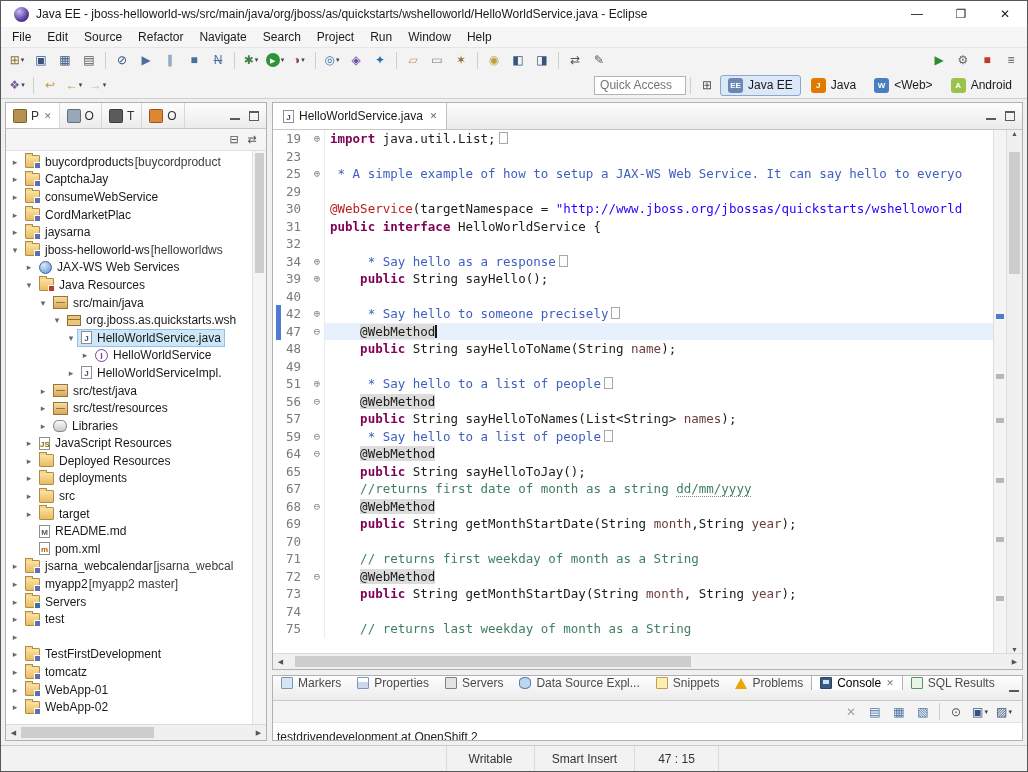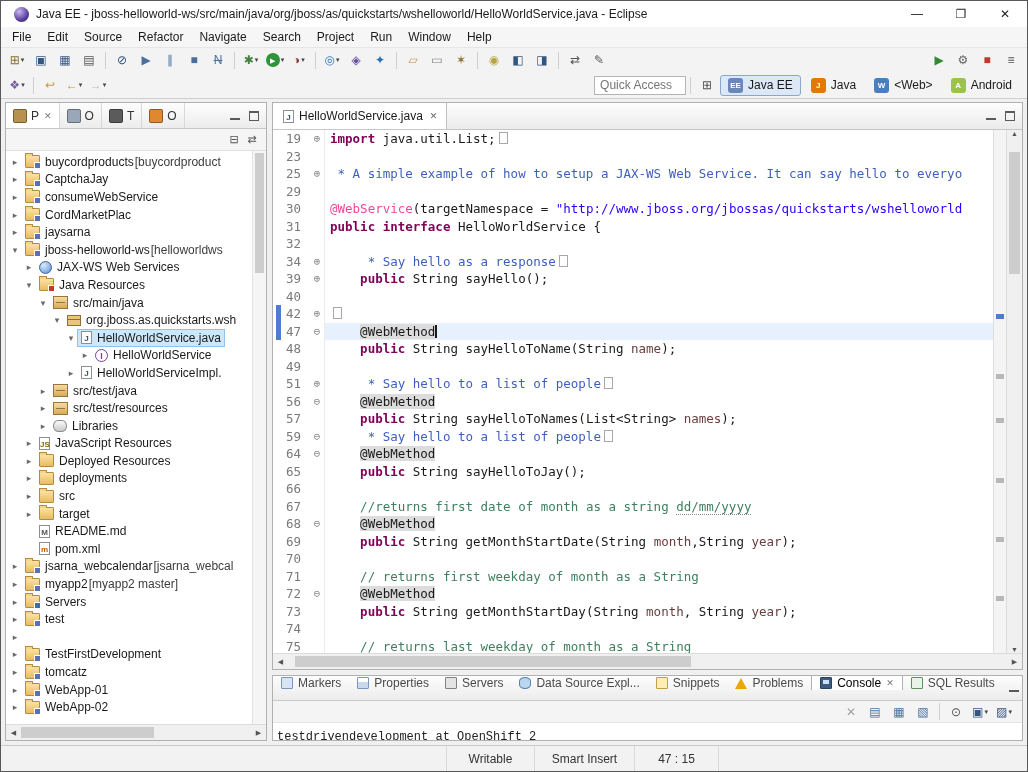--- a/index.html
+++ b/index.html
@@ -101,21 +101,21 @@
   .codewrap{flex:1;overflow:hidden;font-family:"DejaVu Sans Mono",monospace;font-size:12.5px;line-height:17.5px;min-width:0}
   .crow{height:17.5px;display:flex;white-space:pre}
   .cann{width:11px;flex:none;position:relative}
   .cann.ri::after{content:"";position:absolute;left:3px;top:0;bottom:0;width:5px;background:#4f7cd0}
   .cnum{width:24px;flex:none;color:#7a7a7a;padding-left:2px}
   .cfold{width:14px;flex:none;color:#8a8a8a;font-size:11px;text-align:center;border-right:1px solid #ececec}
   .ctext{flex:1;padding-left:5px;overflow:hidden;min-width:0}
   .crow.cur .ctext{background:#e7f1fd}
   .sg-k{color:#7f0055;font-weight:bold}
   .sg-s{color:#2a00ff}
-  .sg-a{color:#ec4899}
+  .sg-a{color:#b91c1c}
   .sg-d{color:#3f5fbf}
   .sg-c{color:#3f7f5f}
   .sg-cu{color:#3f7f5f;border-bottom:1px dotted #8a8a8a}
   .sg-pr{color:#6a3e3e}
   .sg-o{background:#dcdcdc}
   .bx{display:inline-block;width:7px;height:10px;border:1px solid #a8a8a8;background:#fdfdfd;margin-left:3px;vertical-align:-1px}
   .caret{display:inline-block;width:2px;height:13px;background:#1a1a1a;vertical-align:-2px}
   .overview{width:12px;flex:none;background:#f4f4f4;border-left:1px solid #ddd;position:relative}
   .ovm{position:absolute;left:2px;width:8px;height:5px}
   .ovm.blue{background:#4f7cd0}
@@ -133,21 +133,21 @@
   .bti-datasource{background:#bcd6f0;border:1px solid #5a7fae;border-radius:50%/35%}
   .bti-snippets{background:#fdeeb3;border:1px solid #c29d4a}
   .bti-problems{width:0;height:0;border-radius:0;background:none;border-left:6px solid transparent;
                 border-right:6px solid transparent;border-bottom:11px solid #e8a800}
   .bti-console{background:#3c5a82;border:1px solid #27425f}
   .bti-console::after{content:"";position:absolute;left:2px;right:2px;top:2px;bottom:4px;background:#cfe2f5}
   .bti-sql{background:#e8f4e8;border:1px solid #5f8f5f}
   .bbody{flex:1;display:flex;flex-direction:column;min-height:0;background:#fff}
   .ctbrow{height:21px;display:flex;align-items:center;justify-content:flex-end;background:#f4f4f4;
           border-bottom:1px solid #e4e4e4;padding-right:6px;flex:none}
-  .cout{flex:1;position:relative;overflow:hidden;font-family:Liberation Mono, monospace;font-size:12px;color:#222}
+  .cout{flex:1;position:relative;overflow:hidden;font-family:Liberation Sans, sans-serif;font-size:12px;color:#222}
   .cout span{position:absolute;left:4px;bottom:-4px;white-space:nowrap}
   
   .statusbar{height:25px;flex:none;background:#f2f2f2;border-top:1px solid #c9c9c9;display:flex;align-items:stretch;color:#333}
   .scell{display:flex;align-items:center;justify-content:center;border-left:1px solid #dadada;padding:0 8px;box-sizing:border-box}
   .sfirst{flex:0 0 445px;border-left:none}
   .sgrow{flex:1;border-left:1px solid #dadada}
 </style>
 </head>
 <body>
 
@@ -608,31 +608,30 @@
               <div class="crow"><span class="cann"></span><span class="cnum">19</span><span class="cfold">⊕</span><span class="ctext"><span class="sg-k">import</span><span class="sg-p"> java.util.List;</span><span class="bx"></span></span></div>
               <div class="crow"><span class="cann"></span><span class="cnum">23</span><span class="cfold"></span><span class="ctext"></span></div>
               <div class="crow"><span class="cann"></span><span class="cnum">25</span><span class="cfold">⊕</span><span class="ctext"><span class="sg-d"> * A simple example of how to setup a JAX-WS Web Service. It can say hello to everyo</span></span></div>
               <div class="crow"><span class="cann"></span><span class="cnum">29</span><span class="cfold"></span><span class="ctext"></span></div>
               <div class="crow"><span class="cann"></span><span class="cnum">30</span><span class="cfold"></span><span class="ctext"><span class="sg-a">@WebService</span><span class="sg-p">(targetNamespace = </span><span class="sg-s">"http://www.jboss.org/jbossas/quickstarts/wshelloworld</span></span></div>
               <div class="crow"><span class="cann"></span><span class="cnum">31</span><span class="cfold"></span><span class="ctext"><span class="sg-k">public</span><span class="sg-p"> </span><span class="sg-k">interface</span><span class="sg-p"> HelloWorldService {</span></span></div>
               <div class="crow"><span class="cann"></span><span class="cnum">32</span><span class="cfold"></span><span class="ctext"></span></div>
               <div class="crow"><span class="cann"></span><span class="cnum">34</span><span class="cfold">⊕</span><span class="ctext"><span class="sg-d">     * Say hello as a response</span><span class="bx"></span></span></div>
               <div class="crow"><span class="cann"></span><span class="cnum">39</span><span class="cfold">⊕</span><span class="ctext"><span class="sg-p">    </span><span class="sg-k">public</span><span class="sg-p"> String sayHello();</span></span></div>
               <div class="crow"><span class="cann"></span><span class="cnum">40</span><span class="cfold"></span><span class="ctext"></span></div>
-              <div class="crow"><span class="cann ri"></span><span class="cnum">42</span><span class="cfold">⊕</span><span class="ctext"><span class="bx"></span></span></div>
+              <div class="crow"><span class="cann ri"></span><span class="cnum">42</span><span class="cfold">⊕</span><span class="ctext"><span class="sg-d">     * Say hello to someone precisely</span><span class="bx"></span></span></div>
               <div class="crow cur"><span class="cann ri"></span><span class="cnum">47</span><span class="cfold">⊖</span><span class="ctext"><span class="sg-p">    </span><span class="sg-o">@WebMethod</span><span class="caret"></span></span></div>
               <div class="crow"><span class="cann"></span><span class="cnum">48</span><span class="cfold"></span><span class="ctext"><span class="sg-p">    </span><span class="sg-k">public</span><span class="sg-p"> String sayHelloToName(String </span><span class="sg-pr">name</span><span class="sg-p">);</span></span></div>
               <div class="crow"><span class="cann"></span><span class="cnum">49</span><span class="cfold"></span><span class="ctext"></span></div>
               <div class="crow"><span class="cann"></span><span class="cnum">51</span><span class="cfold">⊕</span><span class="ctext"><span class="sg-d">     * Say hello to a list of people</span><span class="bx"></span></span></div>
               <div class="crow"><span class="cann"></span><span class="cnum">56</span><span class="cfold">⊖</span><span class="ctext"><span class="sg-p">    </span><span class="sg-o">@WebMethod</span></span></div>
               <div class="crow"><span class="cann"></span><span class="cnum">57</span><span class="cfold"></span><span class="ctext"><span class="sg-p">    </span><span class="sg-k">public</span><span class="sg-p"> String sayHelloToNames(List&lt;String&gt; </span><span class="sg-pr">names</span><span class="sg-p">);</span></span></div>
               <div class="crow"><span class="cann"></span><span class="cnum">59</span><span class="cfold">⊖</span><span class="ctext"><span class="sg-d">     * Say hello to a list of people</span><span class="bx"></span></span></div>
               <div class="crow"><span class="cann"></span><span class="cnum">64</span><span class="cfold">⊖</span><span class="ctext"><span class="sg-p">    </span><span class="sg-o">@WebMethod</span></span></div>
               <div class="crow"><span class="cann"></span><span class="cnum">65</span><span class="cfold"></span><span class="ctext"><span class="sg-p">    </span><span class="sg-k">public</span><span class="sg-p"> String sayHelloToJay();</span></span></div>
-              <div class="crow"><span class="cann"></span><span class="cnum">66</span><span class="cfold"></span><span class="ctext"></span></div>
               <div class="crow"><span class="cann"></span><span class="cnum">67</span><span class="cfold"></span><span class="ctext"><span class="sg-p">    </span><span class="sg-c">//returns first date of month as a string </span><span class="sg-cu">dd/mm/yyyy</span></span></div>
               <div class="crow"><span class="cann"></span><span class="cnum">68</span><span class="cfold">⊖</span><span class="ctext"><span class="sg-p">    </span><span class="sg-o">@WebMethod</span></span></div>
               <div class="crow"><span class="cann"></span><span class="cnum">69</span><span class="cfold"></span><span class="ctext"><span class="sg-p">    </span><span class="sg-k">public</span><span class="sg-p"> String getMonthStartDate(String </span><span class="sg-pr">month</span><span class="sg-p">,String </span><span class="sg-pr">year</span><span class="sg-p">);</span></span></div>
               <div class="crow"><span class="cann"></span><span class="cnum">70</span><span class="cfold"></span><span class="ctext"></span></div>
               <div class="crow"><span class="cann"></span><span class="cnum">71</span><span class="cfold"></span><span class="ctext"><span class="sg-p">    </span><span class="sg-c">// returns first weekday of month as a String</span></span></div>
               <div class="crow"><span class="cann"></span><span class="cnum">72</span><span class="cfold">⊖</span><span class="ctext"><span class="sg-p">    </span><span class="sg-o">@WebMethod</span></span></div>
               <div class="crow"><span class="cann"></span><span class="cnum">73</span><span class="cfold"></span><span class="ctext"><span class="sg-p">    </span><span class="sg-k">public</span><span class="sg-p"> String getMonthStartDay(String </span><span class="sg-pr">month</span><span class="sg-p">, String </span><span class="sg-pr">year</span><span class="sg-p">);</span></span></div>
               <div class="crow"><span class="cann"></span><span class="cnum">74</span><span class="cfold"></span><span class="ctext"></span></div>
               <div class="crow"><span class="cann"></span><span class="cnum">75</span><span class="cfold"></span><span class="ctext"><span class="sg-p">    </span><span class="sg-c">// returns last weekday of month as a String</span></span></div>
             </div>

